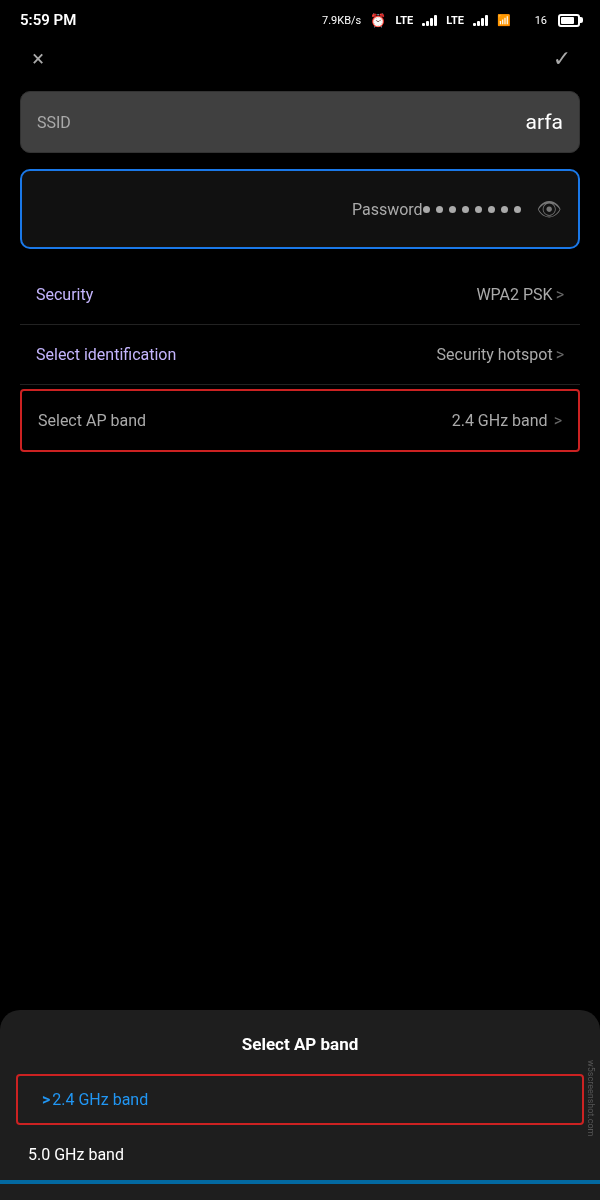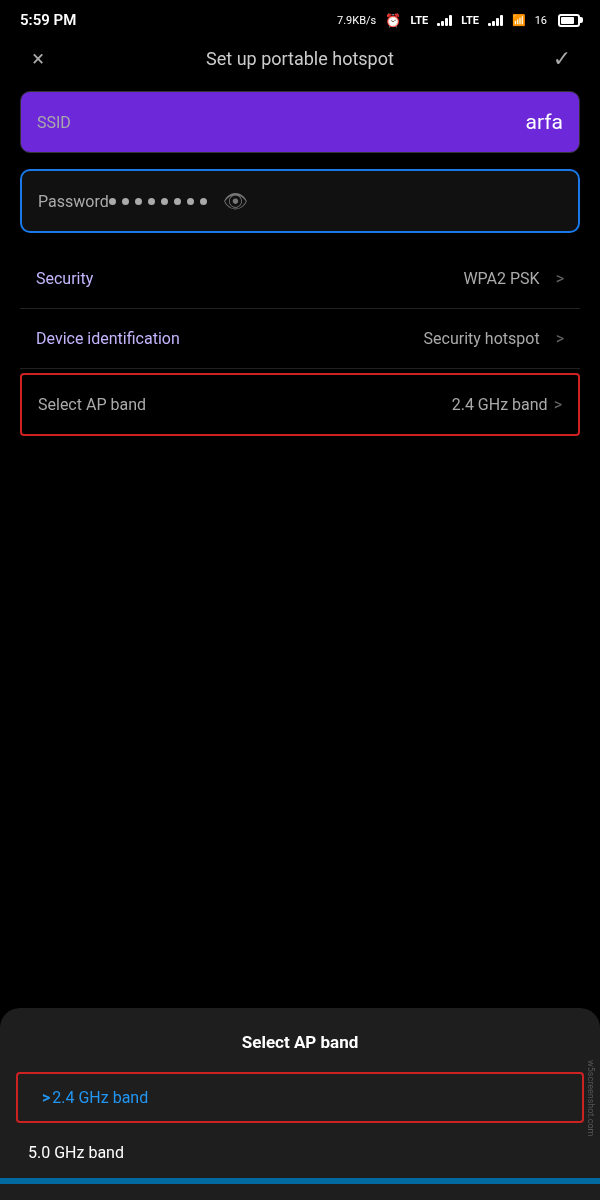--- a/index.html
+++ b/index.html
@@ -66,20 +66,21 @@
       top: 1px;
       bottom: 1px;
       width: 70%;
       background: #fff;
       border-radius: 1px;
     }
     .battery-num {
       font-size: 10px;
       color: #fff;
       margin-right: 2px;
+      margin-left: 15px;
     }
 
     
     .header {
       display: flex;
       align-items: center;
       justify-content: space-between;
       padding: 10px 20px 20px;
     }
     .header-close, .header-check {
@@ -102,37 +103,37 @@
 
     
     .form-row {
       display: flex;
       align-items: center;
       justify-content: space-between;
       padding: 18px 16px;
       border: 1px solid #333;
       border-radius: 10px;
       margin-bottom: 16px;
-      background: #6d28d9;
+      background: #404040;
     }
     .form-row-label {
       font-size: 16px;
       color: #aaa;
     }
     .form-row-value {
       font-size: 21px;
       color: #fff;
     }
 
     
     .password-row {
       display: flex;
       align-items: center;
-      justify-content: flex-start;
-      padding: 18px 16px;
+      justify-content: flex-end;
+      padding: 26px 16px;
       border: 2px solid #1a78e8;
       border-radius: 10px;
       margin-bottom: 16px;
       background: #111;
     }
     .password-label {
       font-size: 16px;
       color: #aaa;
     }
     .password-dots {
@@ -160,21 +161,21 @@
       padding: 20px 16px;
       border-bottom: 1px solid #222;
     }
     .divider-row-label {
       font-size: 16px;
       color: #c4b5fd;
     }
     .divider-row-value {
       display: flex;
       align-items: center;
-      gap: 16px;
+      gap: 3px;
       font-size: 16px;
       color: #aaa;
     }
     .chevron {
       font-size: 16px;
       color: #666;
     }
 
     
     .highlighted-row {
@@ -231,21 +232,21 @@
       align-items: center;
     }
     .band-option.selected::before {
       content: '> ';
       color: #2196f3;
       font-weight: 700;
       margin-right: 2px;
     }
     .band-option.normal {
       padding: 16px 28px;
-      border-bottom: 6px solid #0369a1;
+      border-bottom: 4px solid #0369a1;
     }
 
     
     .watermark {
       position: absolute;
       right: 0;
       bottom: 60px;
       font-size: 9px;
       color: #555;
       writing-mode: vertical-rl;
@@ -295,21 +296,20 @@
     <span class="wifi-icon">📶</span>
     <span class="battery-num">16</span>
     <div class="battery-icon">
       <div class="battery-fill"></div>
     </div>
   </div>
 </div>
 
 <div class="header">
   <span class="header-close">×</span>
-  <span class="header-title">Set up portable hotspot</span>
   <span class="header-check">✓</span>
 </div>
 
 <div class="content">
 
   <div class="form-row">
     <span class="form-row-label">SSID</span>
     <span class="form-row-value">arfa</span>
   </div>
 
@@ -330,21 +330,21 @@
 
   <div class="divider-row">
     <span class="divider-row-label">Security</span>
     <span class="divider-row-value">
       <span>WPA2 PSK</span>
       <span class="chevron">&gt;</span>
     </span>
   </div>
 
   <div class="divider-row">
-    <span class="divider-row-label">Device identification</span>
+    <span class="divider-row-label">Select identification</span>
     <span class="divider-row-value">
       <span>Security hotspot</span>
       <span class="chevron">&gt;</span>
     </span>
   </div>
 
   <div class="highlighted-row">
     <span class="highlighted-row-label">Select AP band</span>
     <span class="highlighted-row-value">
       <span>2.4 GHz band</span>

